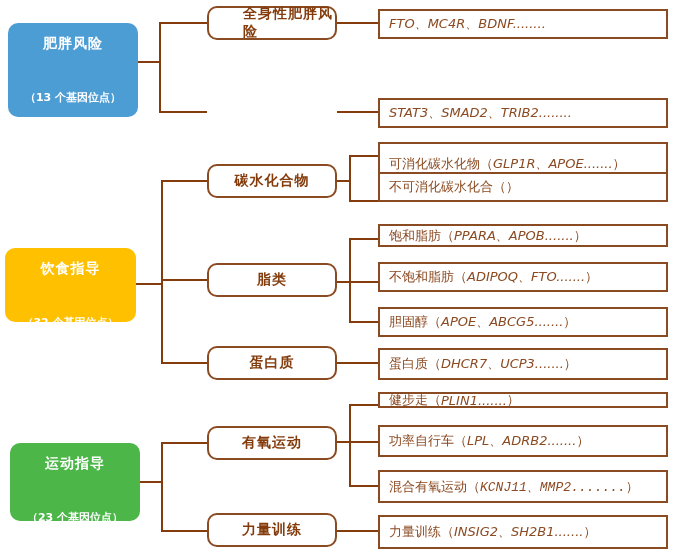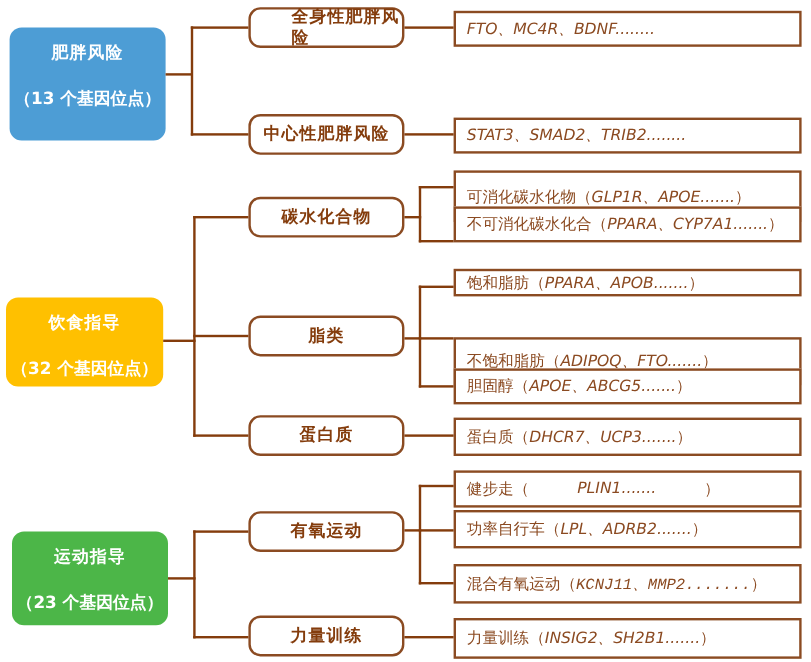--- a/index.html
+++ b/index.html
@@ -3,21 +3,21 @@
 <meta charset="utf-8">
 <style>
   html,body{margin:0;padding:0;background:#ffffff;}
   body{font-family:"DejaVu Sans","Liberation Sans",sans-serif;}
   .canvas{position:relative;width:676px;height:552px;background:#ffffff;overflow:hidden;}
 
   
   .rootbox{position:absolute;border-radius:10px;color:#ffffff;font-weight:bold;
            text-align:center;display:flex;flex-direction:column;align-items:center;}
   .rootbox .t1{font-size:14px;margin-top:12px;letter-spacing:1px;}
-  .rootbox .t2{font-size:14px;margin-top:21px;}
+  .rootbox .t2{font-size:11px;margin-top:37px;}
 
   
   .midbox{position:absolute;left:207px;width:130px;height:34px;background:#ffffff;
           border:2px solid #8B4B22;border-radius:10px;box-sizing:border-box;
           display:flex;align-items:center;justify-content:center;
           font-size:14px;font-weight:bold;color:#843C0C;letter-spacing:1px;}
 
   
   .genebox{position:absolute;left:378px;width:290px;background:#ffffff;
            border:2px solid #8B4B22;border-radius:0;box-sizing:border-box;
@@ -45,23 +45,20 @@
     <div class="t2">（32 个基因位点）</div>
   </div>
   <div class="rootbox" style="left:10px;top:443px;width:130px;height:78px;background:#4CB648;">
     <div class="t1">运动指导</div>
     <div class="t2">（23 个基因位点）</div>
   </div>
 
   <div class="midbox" style="top:6px;padding-left:34px;">
       <span>全身性肥胖风险</span>
     </div>
-  <div class="midbox" style="top:95px;">
-      <span>中心性肥胖风险</span>
-    </div>
   <div class="midbox" style="top:164px;">
       <span>碳水化合物</span>
     </div>
   <div class="midbox" style="top:263px;">
       <span>脂类</span>
     </div>
   <div class="midbox" style="top:426px;">
       <span>有氧运动</span>
     </div>
   <div class="midbox" style="top:346px;">
@@ -81,44 +78,43 @@
       <span class="gene">STAT3、SMAD2、TRIB2........</span>
       <span class="zh"></span>
   </div>
   <div class="genebox" style="top:142px;height:43px;">
     <span class="zh">可消化碳水化物（</span>
       <span class="gene">GLP1R、APOE.......</span>
       <span class="zh">）</span>
   </div>
   <div class="genebox" style="top:172px;height:30px;">
     <span class="zh">不可消化碳水化合（</span>
-      <span class="gene">PPARA、CYP7A1.......</span>
       <span class="zh">）</span>
   </div>
   <div class="genebox" style="top:224px;height:23px;">
     <span class="zh">饱和脂肪（</span>
       <span class="gene">PPARA、APOB.......</span>
       <span class="zh">）</span>
   </div>
-  <div class="genebox" style="top:281px;height:40px;">
+  <div class="genebox" style="top:262px;height:30px;">
     <span class="zh">不饱和脂肪（</span>
       <span class="gene">ADIPOQ、FTO.......</span>
       <span class="zh">）</span>
   </div>
   <div class="genebox" style="top:307px;height:30px;text-align:right;">
     <span class="zh">胆固醇（</span>
       <span class="gene">APOE、ABCG5.......</span>
       <span class="zh">）</span>
   </div>
   <div class="genebox" style="top:348px;height:32px;">
     <span class="zh">蛋白质（</span>
       <span class="gene">DHCR7、UCP3.......</span>
       <span class="zh">）</span>
   </div>
-  <div class="genebox" style="top:392px;height:31px;gap:40px;">
+  <div class="genebox" style="top:392px;height:16px;">
     <span class="zh">健步走（</span>
       <span class="gene">PLIN1.......</span>
       <span class="zh">）</span>
   </div>
   <div class="genebox" style="top:425px;height:32px;">
     <span class="zh">功率自行车（</span>
       <span class="gene">LPL、ADRB2.......</span>
       <span class="zh">）</span>
   </div>
   <div class="genebox" style="top:470px;height:33px;font-family:Liberation Mono, monospace;">

